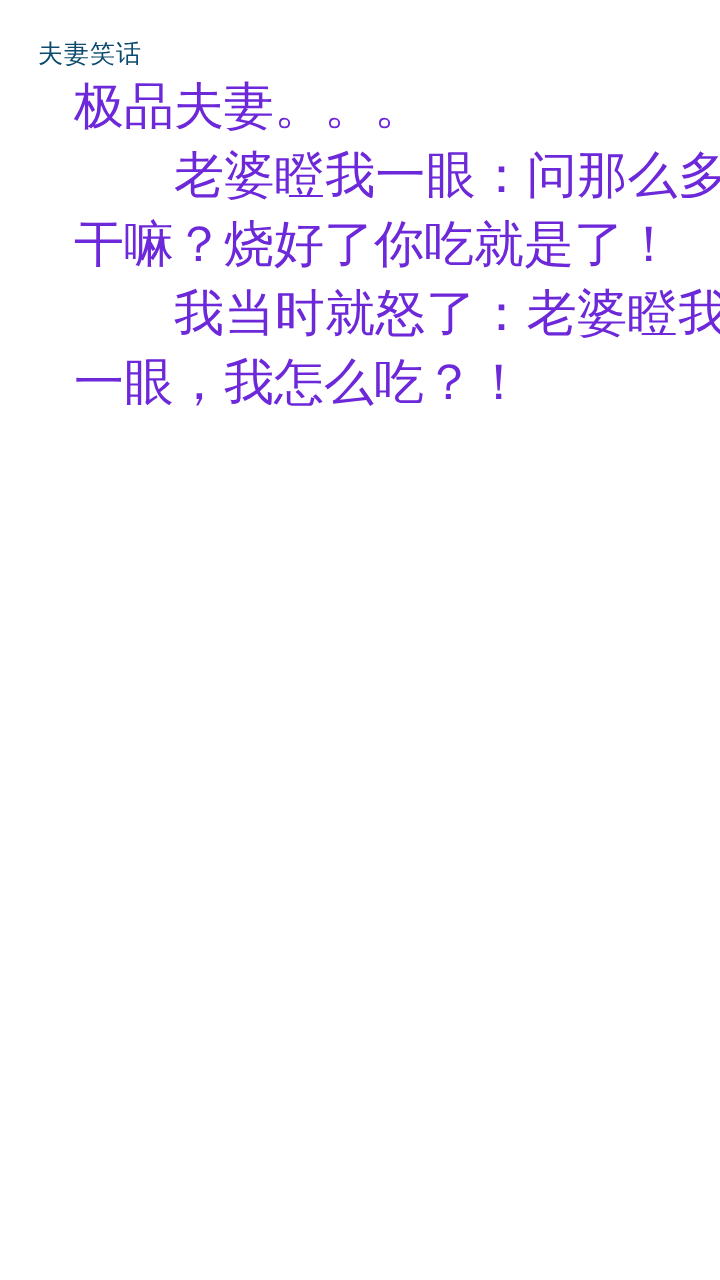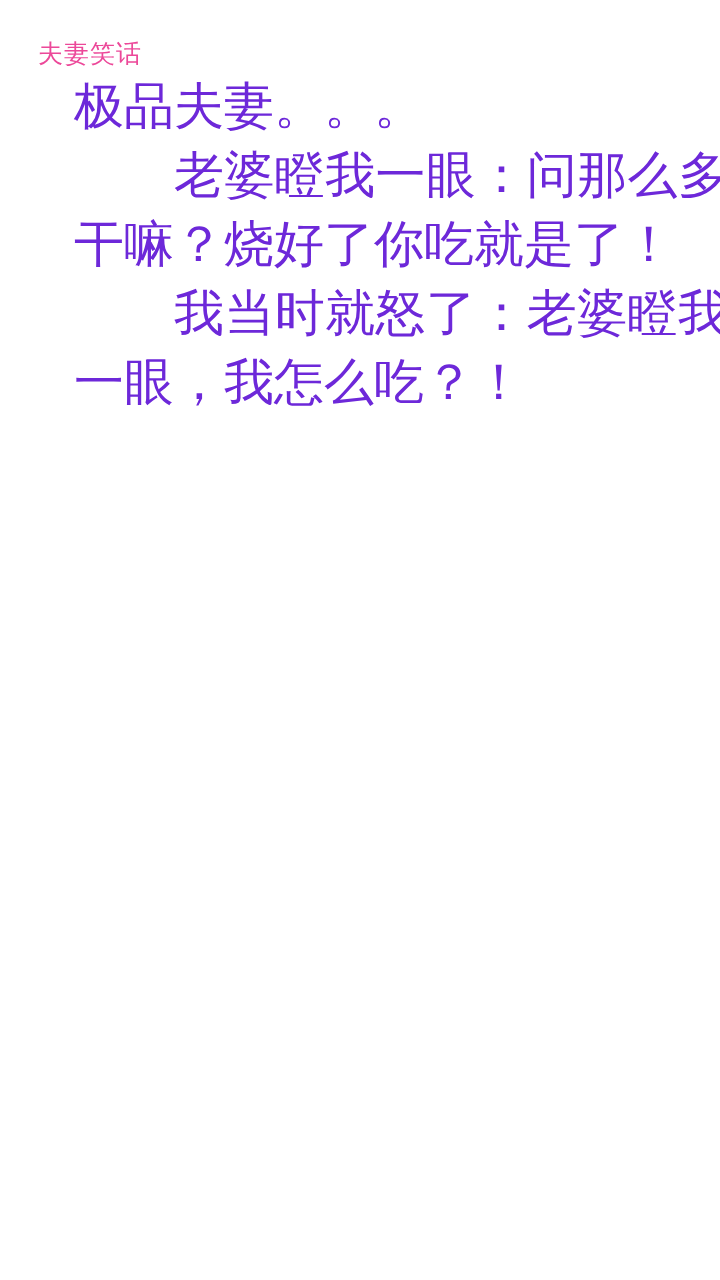--- a/index.html
+++ b/index.html
@@ -19,21 +19,21 @@
     background: #ffffff;
     color: #000000;
     font-family: "DejaVu Serif", "Liberation Serif", serif;
   }
   .chapter-header {
     position: absolute;
     top: 40px;
     left: 38px;
     font-size: 25px;
     line-height: 28px;
-    color: #ec4899;
+    color: #0c4a6e;
     letter-spacing: 1px;
     white-space: nowrap;
   }
   .reading-area {
     position: absolute;
     top: 72px;
     left: 38px;
     width: 654px;
     font-size: 50px;
     line-height: 69px;

